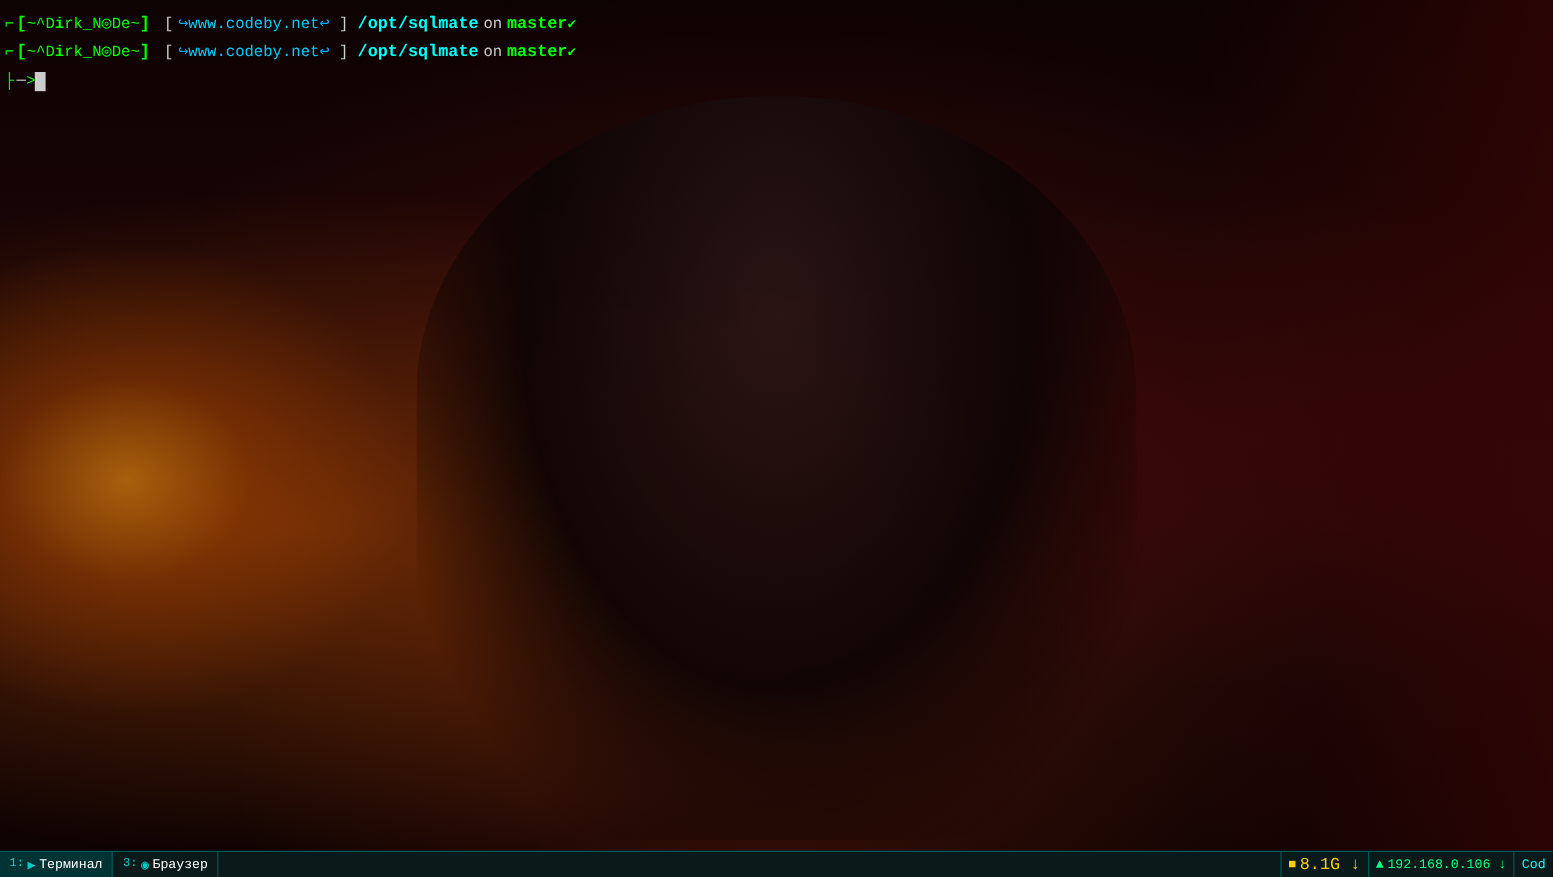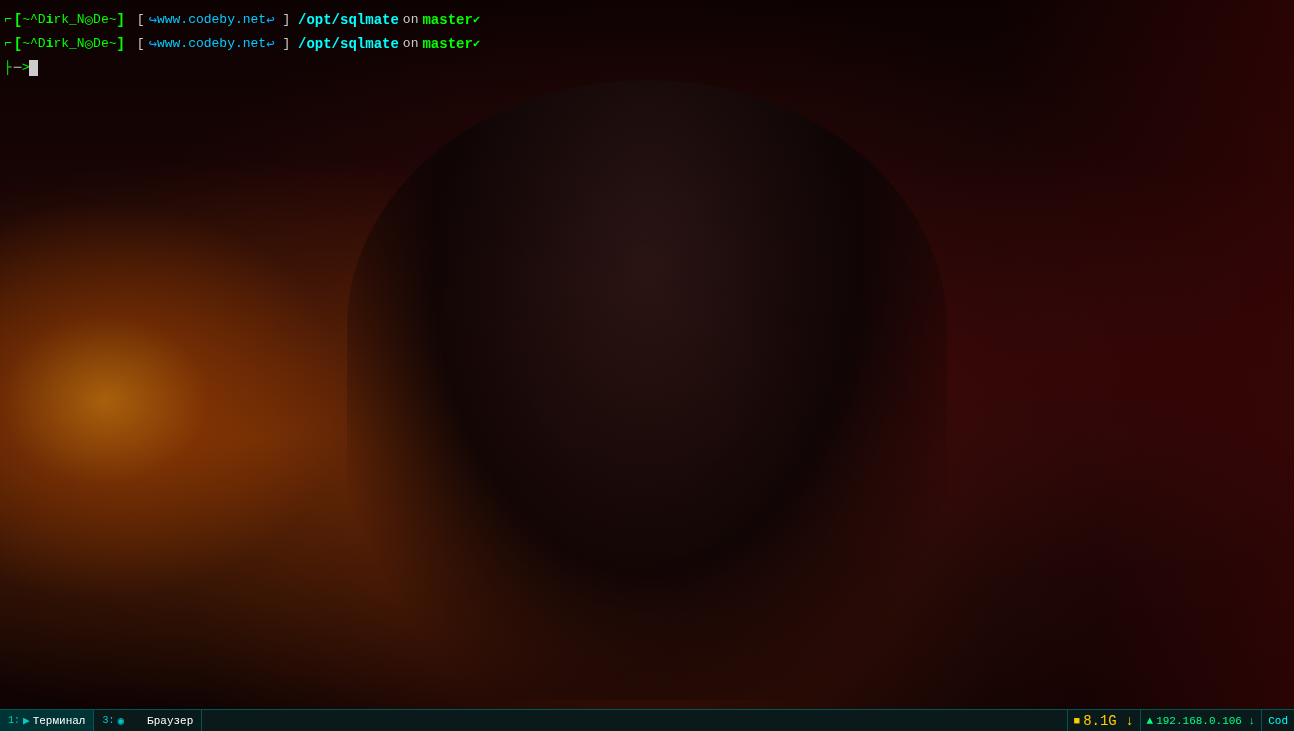--- a/index.html
+++ b/index.html
@@ -240,21 +240,21 @@
 <div class="taskbar">
   <div class="taskbar-left">
     <div class="taskbar-item active">
       <span class="item-num">1:</span>
       <span class="item-icon" style="color:#00cccc;">▶</span>
       <span style="color:#ffffff;">Терминал</span>
     </div>
     <div class="taskbar-item">
       <span class="item-num">3:</span>
       <span class="item-icon" style="color:#00cccc;">◉</span>
-      <span style="color:#ffffff;margin-left:20px;">Браузер</span>
+      <span style="color:#ffffff;">Браузер</span>
     </div>
   </div>
 
   <div class="taskbar-right">
     <div class="taskbar-right-item">
       <span class="icon status-yellow">■</span>
       <span style="color:#ffcc00; font-size:14px;">8.1G ↓</span>
     </div>
     <div class="taskbar-right-item">
       <span class="icon status-green">▲</span>

